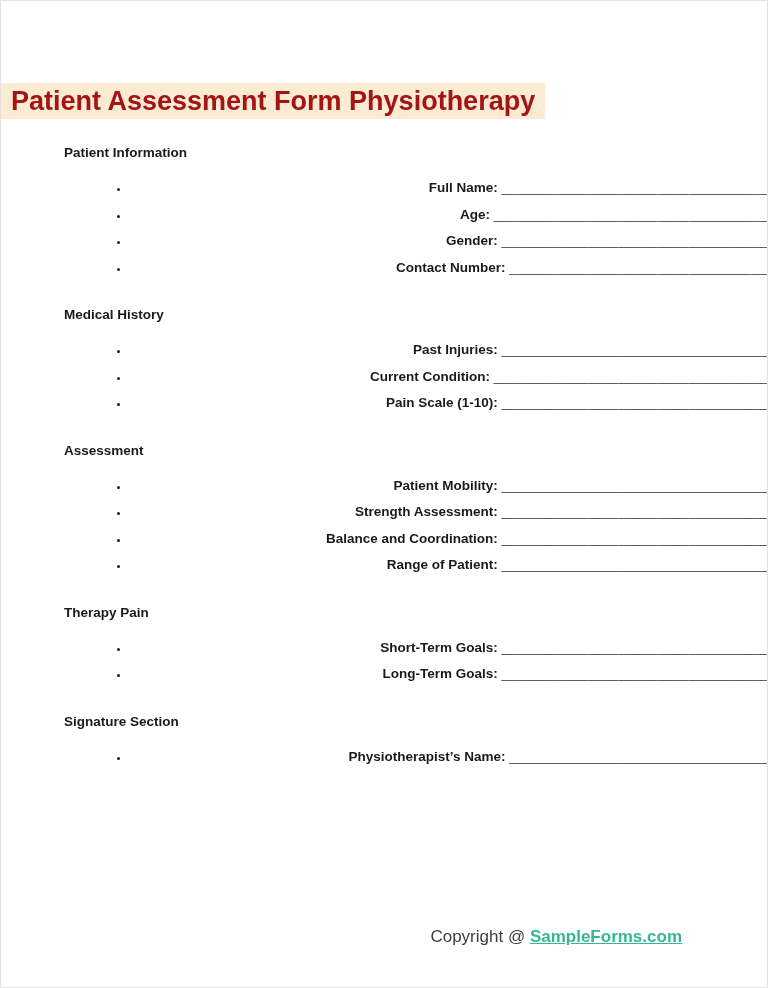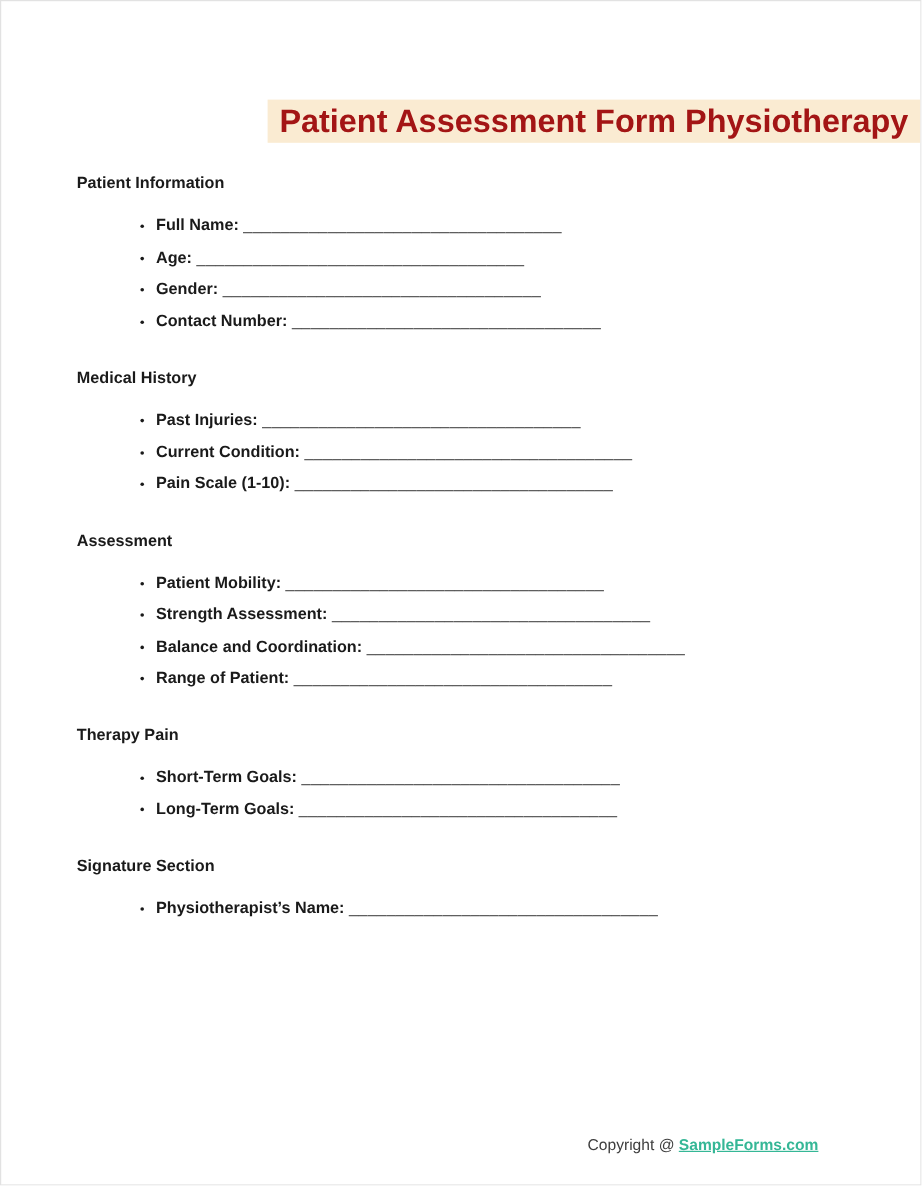--- a/index.html
+++ b/index.html
@@ -10,21 +10,21 @@
     box-sizing: border-box;
     background: #ffffff;
     border: 1px solid #e2e2e2;
     font-family: "Liberation Sans", sans-serif;
     color: #1a1a1a;
     overflow: hidden;
   }
   .title-wrap {
     margin: 0;
     padding-top: 80px;
-    text-align: right;
+    text-align: left;
   }
   .title {
     display: inline-block;
     background: #FAEBD2;
     color: #A31515;
     font-size: 27px;
     font-weight: bold;
     line-height: 1.2;
     padding: 2px 10px;
   }
@@ -35,39 +35,40 @@
     color: #1a1a1a;
   }
   ul.field-list {
     margin: 15px 0 0 0;
     padding: 0 0 0 129px;
     list-style: disc;
   }
   ul.field-list li {
     font-size: 13.5px;
     line-height: 26.5px;
+    text-align: right;
   }
   ul.field-list li::marker {
     font-size: 11px;
     color: #1a1a1a;
   }
   .lbl {
     font-weight: bold;
     color: #1a1a1a;
   }
   .blank {
     font-weight: normal;
     color: #3a3a3a;
     letter-spacing: 0.3px;
   }
   .footer {
     position: absolute;
     right: 85px;
-    bottom: 26px;
-    font-size: 13px;
+    bottom: 40px;
+    font-size: 17px;
     color: #3d3d3d;
   }
   .footer a {
     color: #35B796;
     font-weight: bold;
     text-decoration: underline;
     cursor: pointer;
   }
 </style>
 </head>

